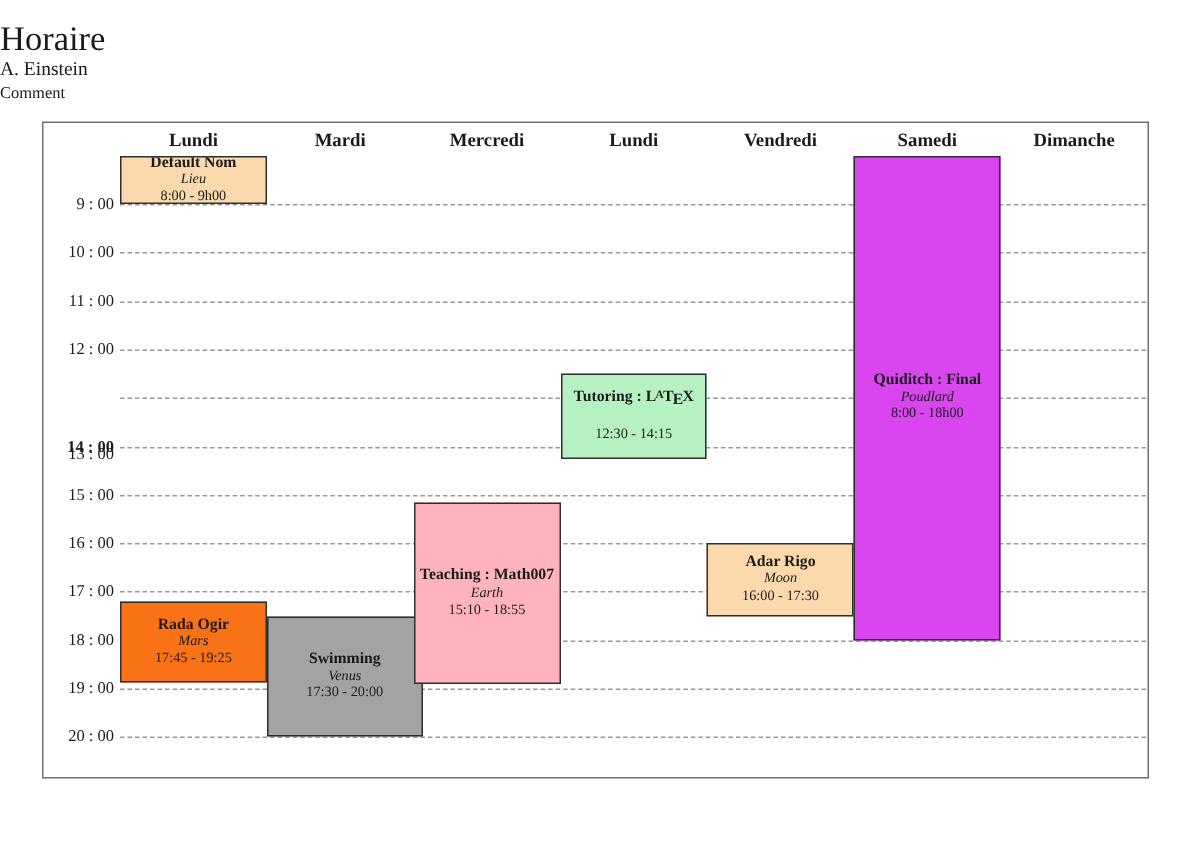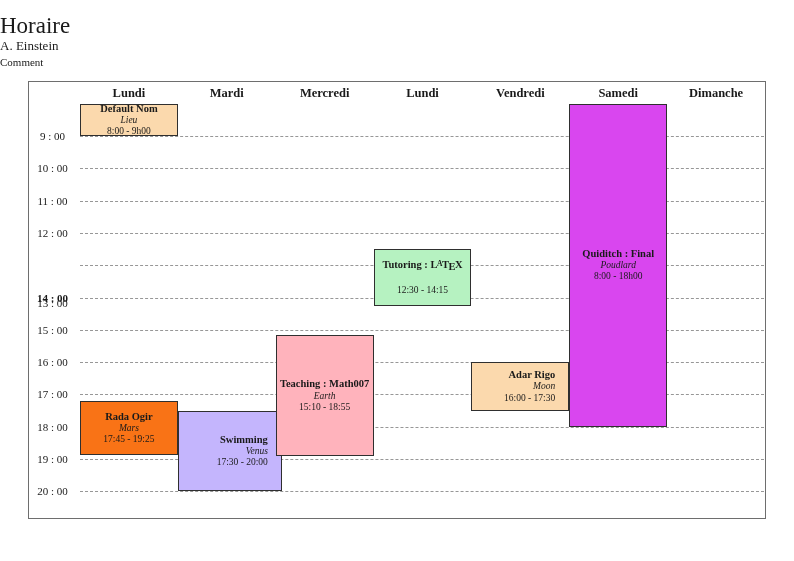--- a/index.html
+++ b/index.html
@@ -6,21 +6,21 @@
   .page{position:relative;width:794px;height:561px;background:#ffffff;overflow:hidden;
         font-family:"Liberation Serif","DejaVu Serif",serif;color:#1a1a1a;}
   .titleblock{position:absolute;top:14px;left:0;width:100%;text-align:left;}
   .t1{font-size:23px;line-height:1.05;}
   .t2{font-size:13px;line-height:1.2;}
   .t3{font-size:11px;line-height:1.5;}
   .frame{position:absolute;left:28px;top:81px;width:736px;height:436px;
          border:1px solid #6e6e6e;background:#ffffff;}
   .day-header{position:absolute;top:4px;transform:translateX(-50%);
               font-weight:bold;font-size:12.5px;white-space:nowrap;}
-  .hour-label{position:absolute;left:0;width:47px;text-align:center;
+  .hour-label{position:absolute;left:0;width:47px;text-align:right;
               font-size:11px;transform:translateY(-50%);white-space:nowrap;}
   .hour-line{position:absolute;left:51px;width:684px;height:0;
              border-top:1px dashed #979797;}
   .event{position:absolute;box-sizing:border-box;border:1px solid #2f2f2f;
          display:flex;flex-direction:column;justify-content:center;align-items:center;
          text-align:center;overflow:hidden;line-height:1.18;padding:1px 13px;}
   .ev-title{font-weight:bold;font-size:10.5px;white-space:nowrap;}
   .ev-loc{font-style:italic;font-size:9.5px;min-height:11px;}
   .ev-time{font-size:9.5px;}
   .latex-a{font-size:0.72em;vertical-align:0.28em;margin:0 -0.06em;}
@@ -70,36 +70,36 @@
       <div class="event" style="left: 51px; width: 97.8571px; top: 21.7px; height: 32.3px; background: rgb(251, 217, 173);">
         <div class="ev-title">Default Nom</div>
         <div class="ev-loc">Lieu</div>
         <div class="ev-time">8:00 - 9h00</div>
       </div>
       <div class="event" style="left: 51px; width: 97.8571px; top: 319px; height: 53.8344px; background: #f97316; font-family: Liberation Serif, serif;">
         <div class="ev-title">Rada Ogir</div>
         <div class="ev-loc">Mars</div>
         <div class="ev-time">17:45 - 19:25</div>
       </div>
-      <div class="event" style="left: 148.857px; width: 104px; top: 328.55px; height: 80.75px; background: #c4b5fd; align-items: flex-end;">
+      <div class="event" style="left: 148.857px; width: 104px; top: 328.55px; height: 80.75px; background: #a3a3a3;">
         <div class="ev-title">Swimming</div>
         <div class="ev-loc">Venus</div>
         <div class="ev-time">17:30 - 20:00</div>
       </div>
       <div class="event" style="left: 246.714px; width: 97.8571px; top: 253.184px; height: 121.125px; background: rgb(255, 179, 188);">
         <div class="ev-title">Teaching : Math007</div>
         <div class="ev-loc">Earth</div>
         <div class="ev-time">15:10 - 18:55</div>
       </div>
       <div class="event" style="left: 344.571px; width: 97.8571px; top: 167.05px; height: 56.525px; background: rgb(182, 242, 193);">
         <div class="ev-title">Tutoring : L<span class="latex-a">A</span>T<span class="latex-e">E</span>X</div>
         <div class="ev-loc"></div>
         <div class="ev-time">12:30 - 14:15</div>
       </div>
-      <div class="event" style="left: 442.429px; width: 97.8571px; top: 280.1px; height: 48.45px; background: rgb(251, 217, 173); align-items: flex-end;">
+      <div class="event" style="left: 442.429px; width: 97.8571px; top: 280.1px; height: 48.45px; background: rgb(251, 217, 173);">
         <div class="ev-title">Adar Rigo</div>
         <div class="ev-loc">Moon</div>
         <div class="ev-time">16:00 - 17:30</div>
       </div>
       <div class="event" style="left: 540.286px; width: 97.8571px; top: 21.7px; height: 323px; background: #d946ef;">
         <div class="ev-title">Quiditch : Final</div>
         <div class="ev-loc">Poudlard</div>
         <div class="ev-time">8:00 - 18h00</div>
       </div>
     </div>

